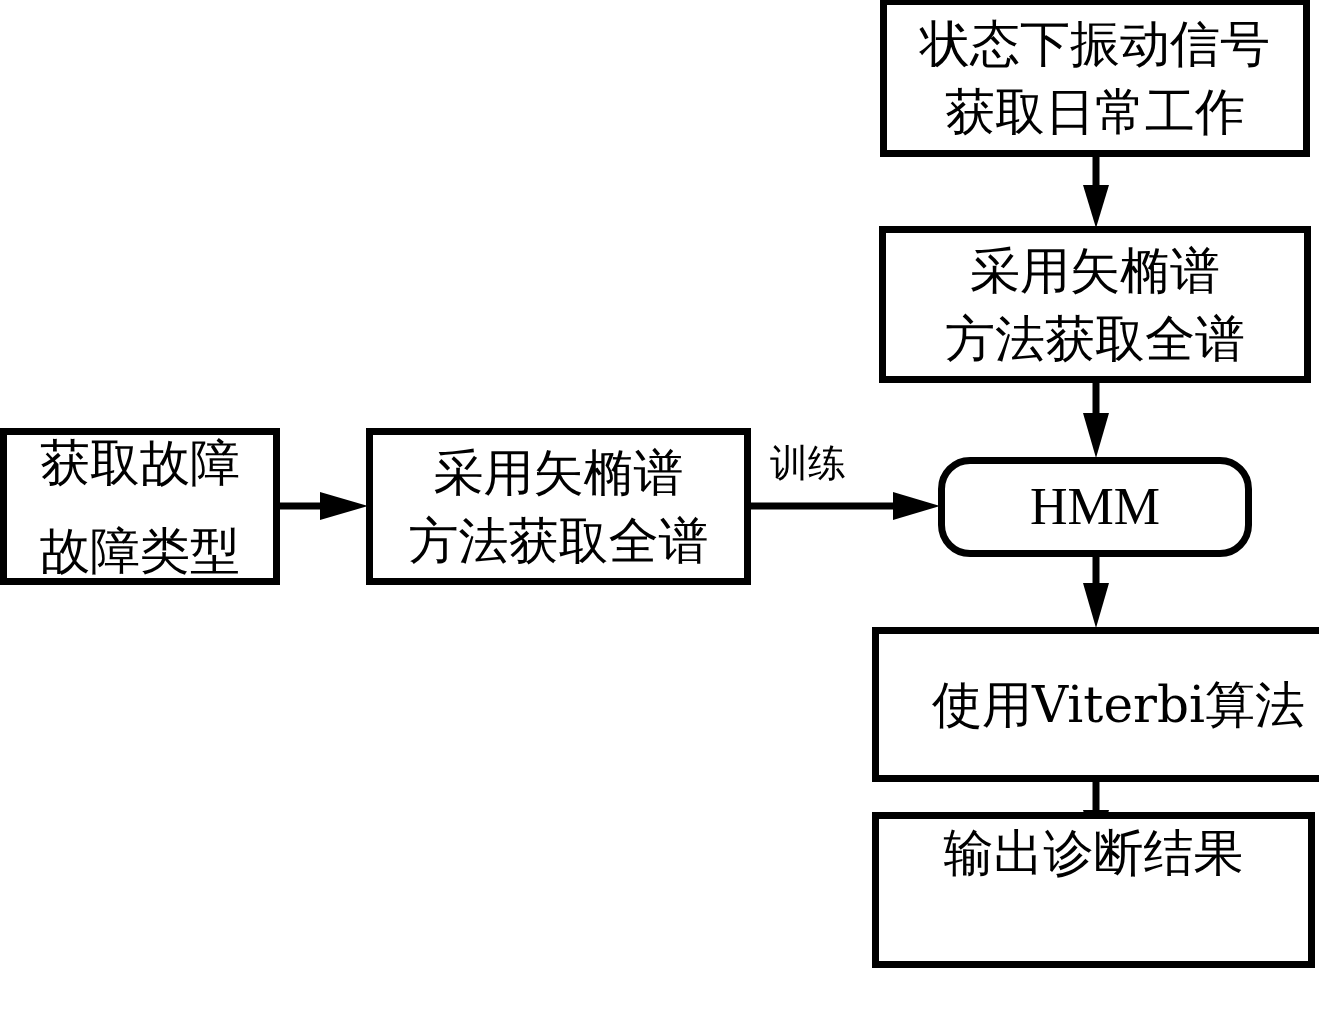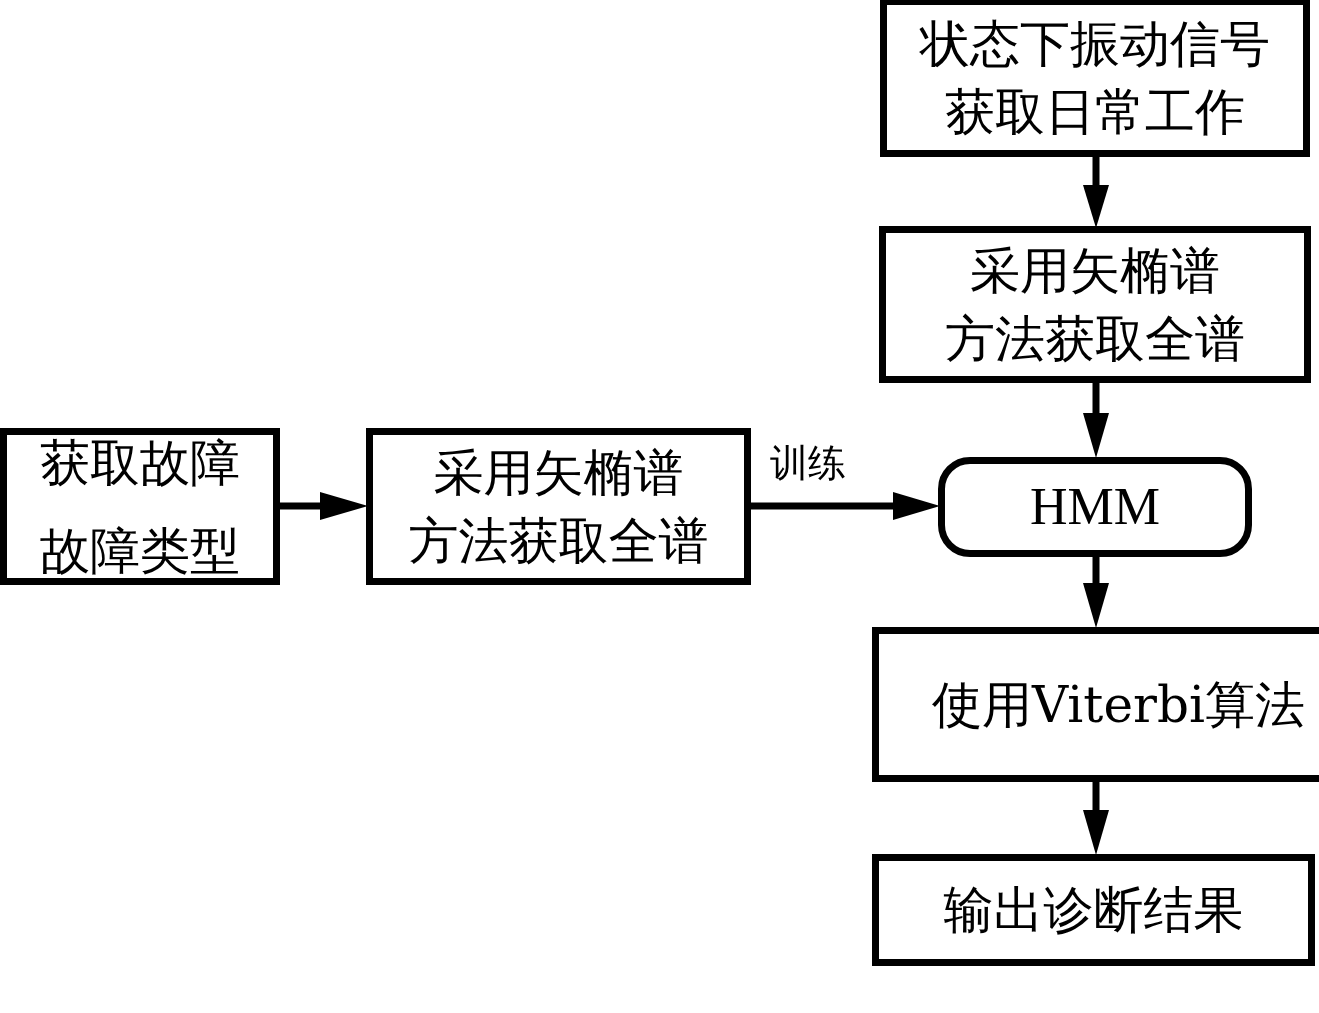--- a/index.html
+++ b/index.html
@@ -76,15 +76,15 @@
 <span class="label" style="left:770px; top:438px;">训练</span>
 
 <div class="box" style="left:938px; top:457px; width:314px; height:100px;border-radius:32px;">
   <span class="line hmm">HMM</span>
 </div>
 
 <div class="box" style="left:872px; top:627px; width:493px; height:155px;">
   <span class="line">使用Viterbi算法</span>
 </div>
 
-<div class="box" style="left:872px; top:854px; width:443px; height:112px;">
+<div class="box" style="left:872px; top:812px; width:443px; height:156px;justify-content:space-between;">
   <span class="line">输出诊断结果</span>
 </div>
 
 </body></html>

